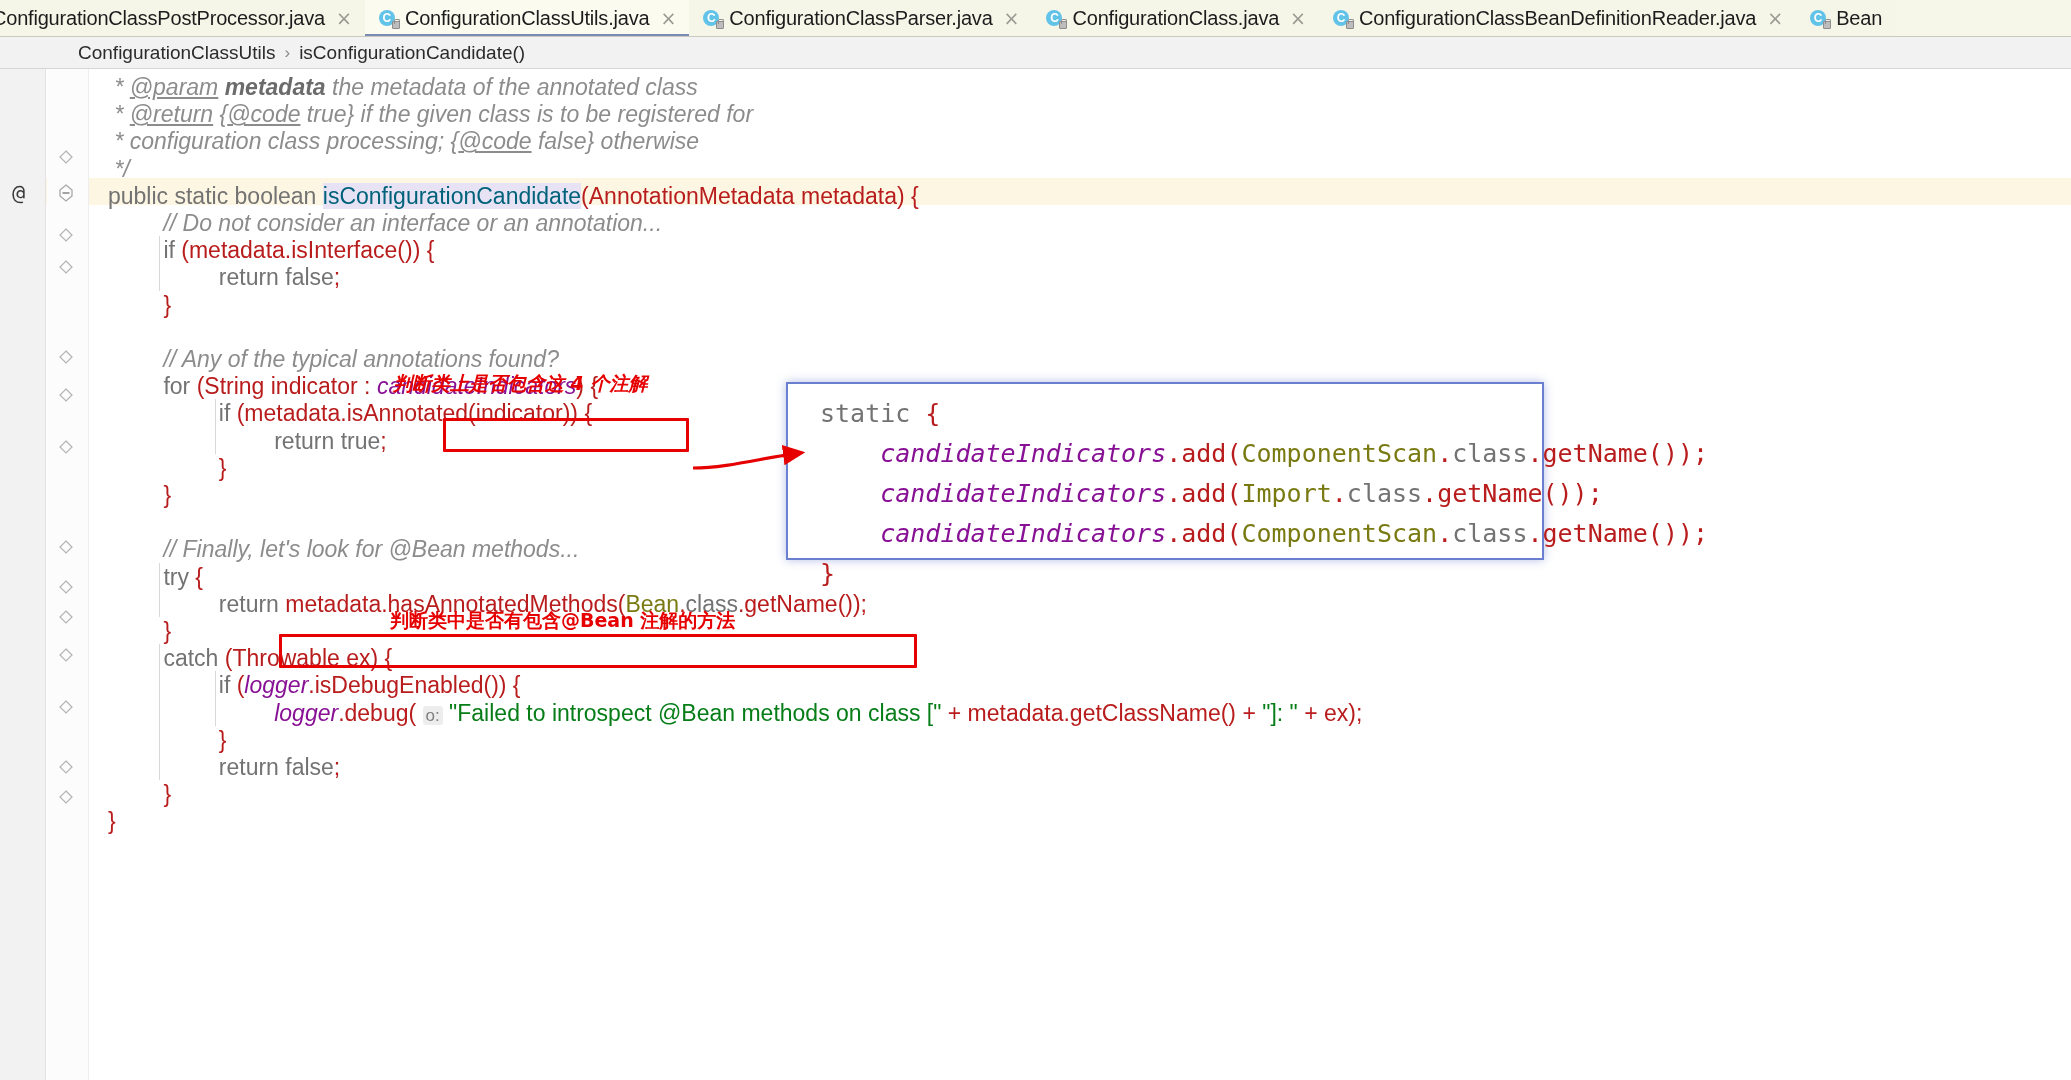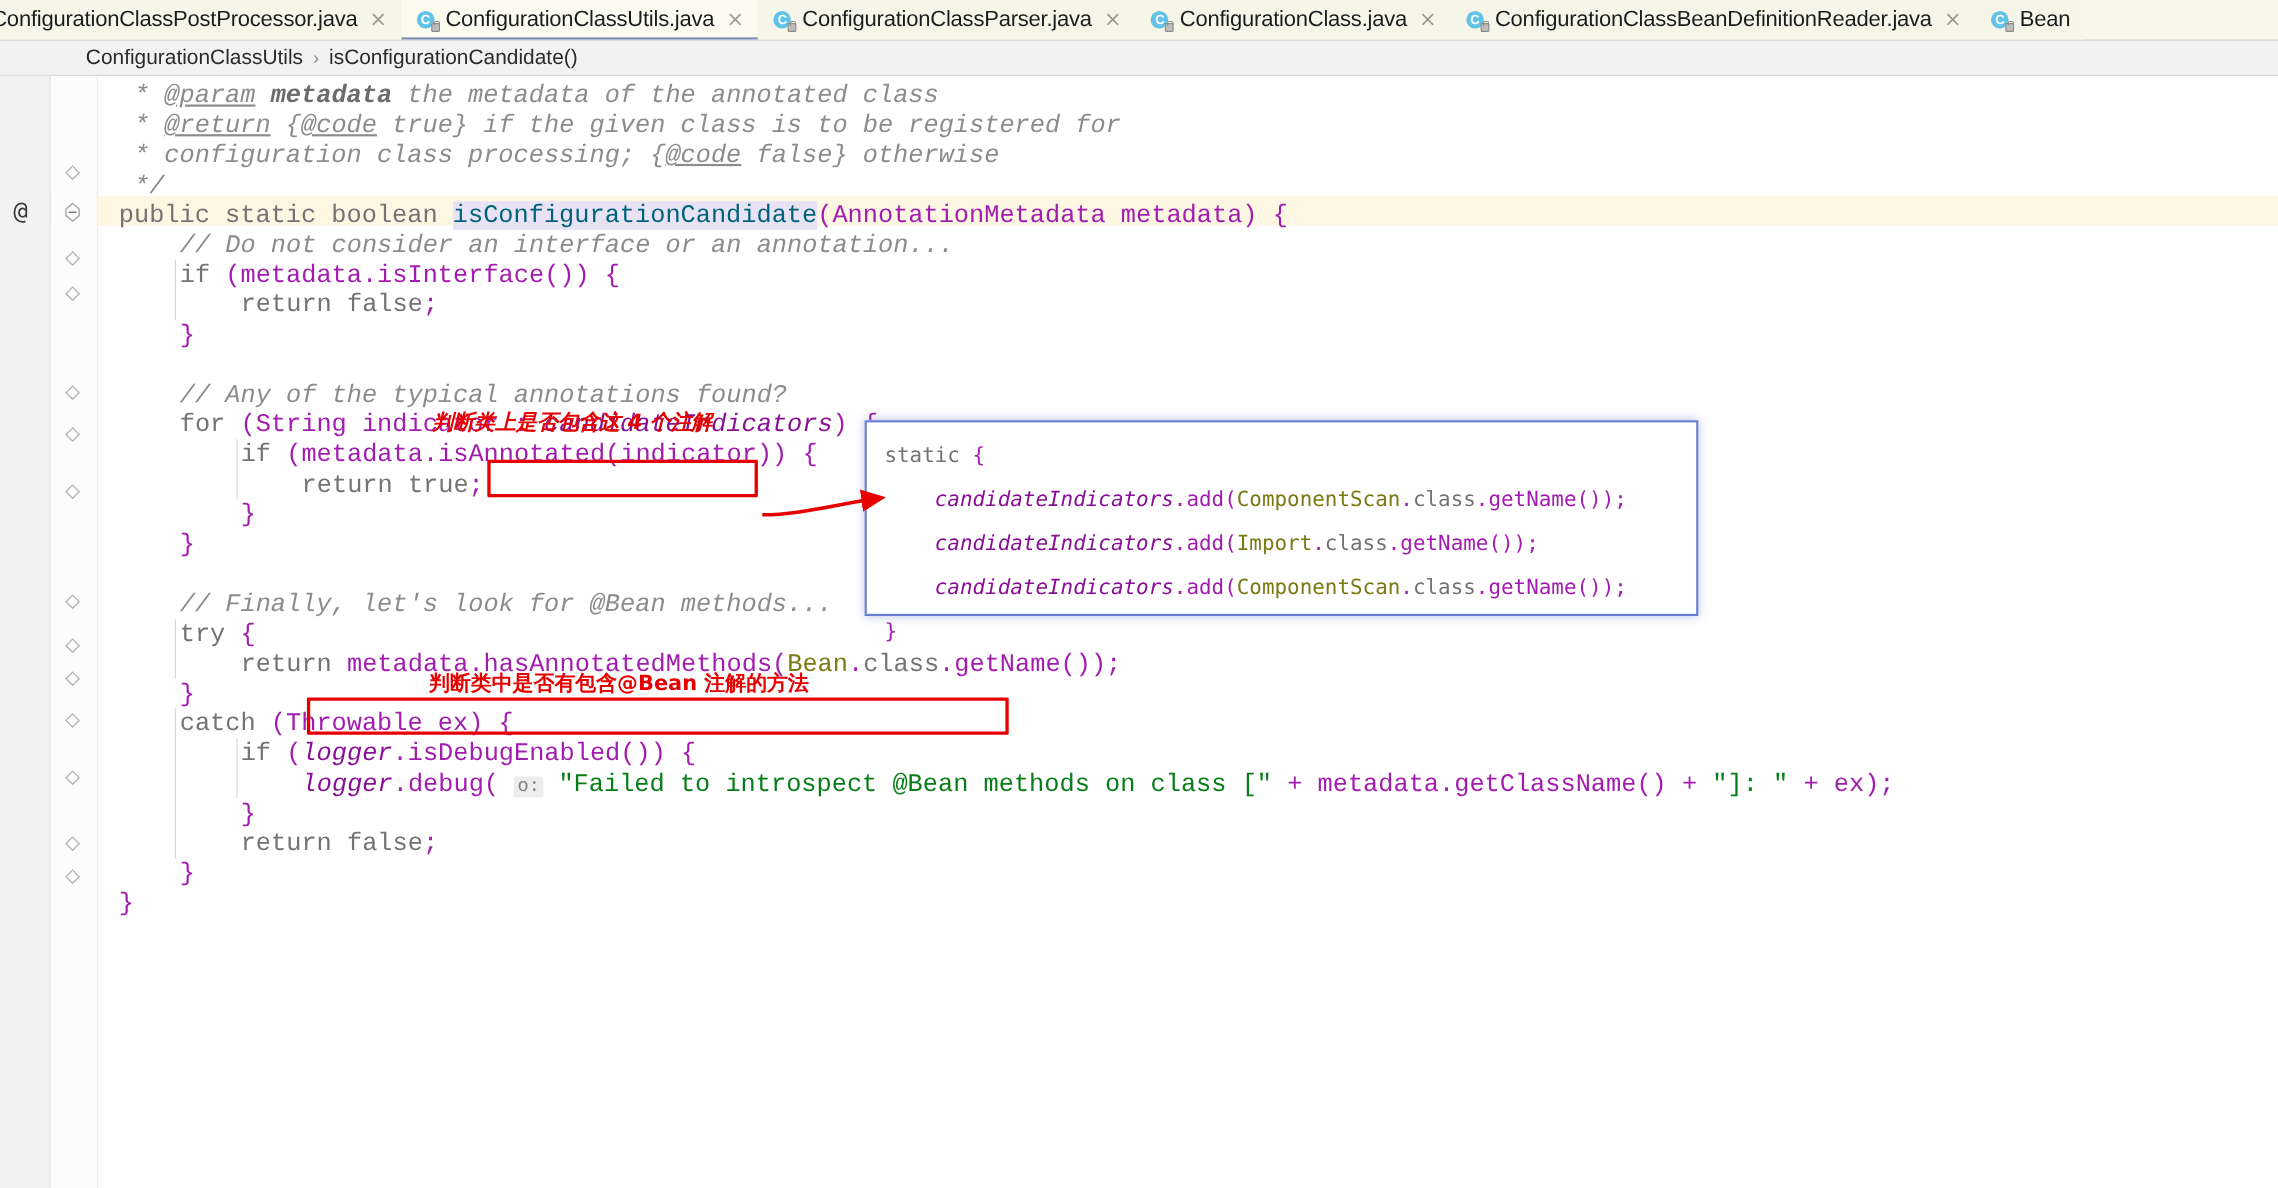--- a/index.html
+++ b/index.html
@@ -106,21 +106,21 @@
     position: absolute; left: 58px;
     width: 18px; height: 18px;
     color: #9b9b9b;
   }
   .foldmark svg { display:block; }
 
   
   #code {
     position: absolute; left: 90px; top: 0;
     width: 1981px; height: 1011px;
-    font-family: Liberation Mono, monospace;
+    font-family: Liberation Sans, sans-serif;
     font-size: 23px;
     line-height: 36px;
     white-space: pre;
     color: #1a1a1a;
   }
   .line { position: absolute; left: 0; height: 36px; white-space: pre; }
 
   
   #caret-line {
     position: absolute; left: 0; top: 0; width: 2071px; height: 36px;
@@ -132,21 +132,21 @@
     position: absolute; width: 1px; background: #d8d8d8;
   }
 
   
   .kw   { color: #737373; }
   .cmt  { color: #8c8c8c; font-style: italic; }
   .str  { color: #067d17; }
   .fld  { color: #871094; font-style: italic; }
   .mname{ color: #00627a; }
   .cls  { color: #7a7a13; }
-  .plain{ color: #a21caf; }
+  .plain{ color: #b91c1c; }
   .param-hint {
     color:#808080; background:#ededed; border-radius:3px;
     font-size:17px; padding:0 3px;
   }
   .mhl { background: #e7e3f5; }
 
   
   .redbox {
     position: absolute;
     border: 3px solid #e60000;
@@ -164,24 +164,25 @@
 
   
   #popup {
     position: absolute;
     background: #ffffff;
     border: 2px solid #6a7fd0;
     box-shadow: 0 0 9px rgba(90,110,200,0.45);
   }
   #popup .pline {
     font-family: "DejaVu Sans Mono", monospace;
-    font-size: 19px;
+    font-size: 25px;
     line-height: 40px;
     white-space: pre;
     padding-left: 16px;
+    margin-left: 16px;
   }
   #arrow { position: absolute; pointer-events: none; }
 </style>
 </head>
 <body>
 
 <div id="tabbar">
     <div class="tab" style="margin-left: -22px;">
       <span class="tabname">ConfigurationClassPostProcessor.java</span>
       <span class="tabclose">×</span>

